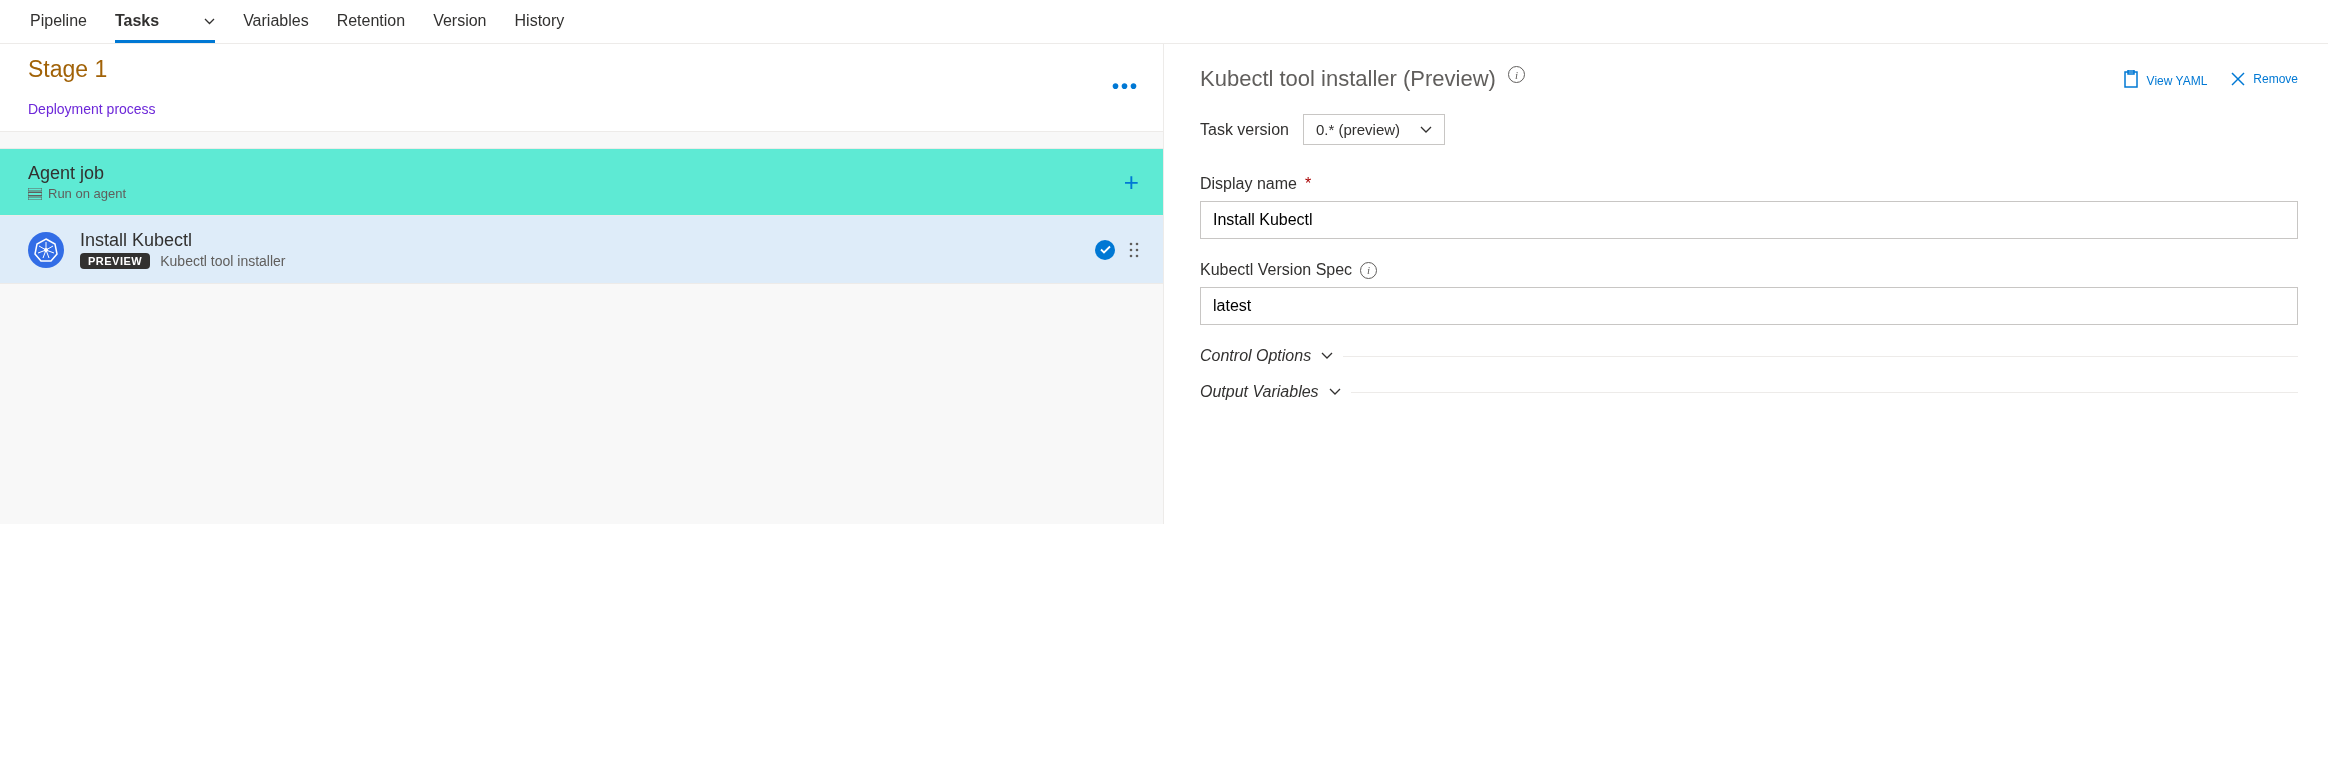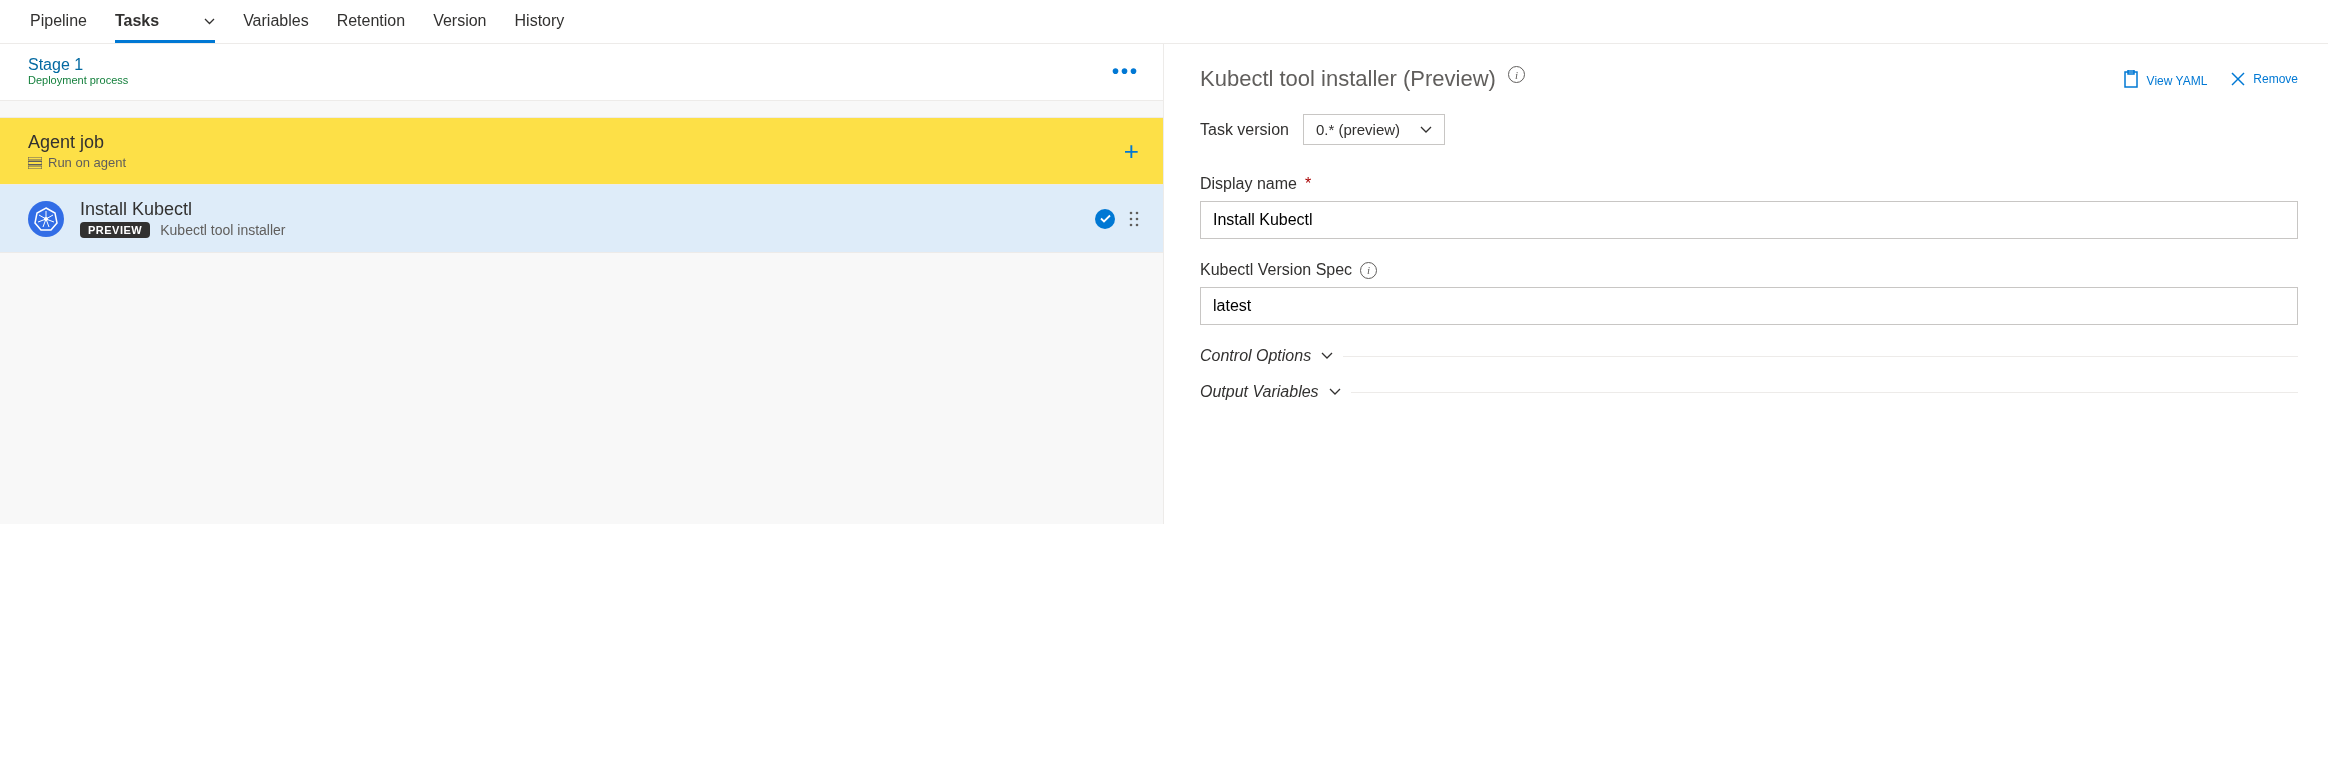--- a/index.html
+++ b/index.html
@@ -51,30 +51,30 @@
     }
     .stage-row {
       background: #fff;
       padding: 12px 24px 14px 28px;
       border-bottom: 1px solid #edebe9;
       display: flex;
       align-items: center;
       justify-content: space-between;
     }
     .stage-title {
-      font-size: 16px;
-      color: #0369a1;
+      font-size: 23px;
+      color: #a16207;
     }
     .stage-sub {
-      font-size: 11px;
-      color: #15803d;
-      margin-top: 0;
+      font-size: 14px;
+      color: #6d28d9;
+      margin-top: 18px;
     }
     .agent-row {
-      background: #fde047;
+      background: #5eead4;
       margin-top: 16px;
       padding: 14px 24px 14px 28px;
       border-top: 1px solid #edebe9;
       border-bottom: 1px solid #edebe9;
       display: flex;
       align-items: center;
       justify-content: space-between;
     }
     .agent-title {
       font-size: 18px;

